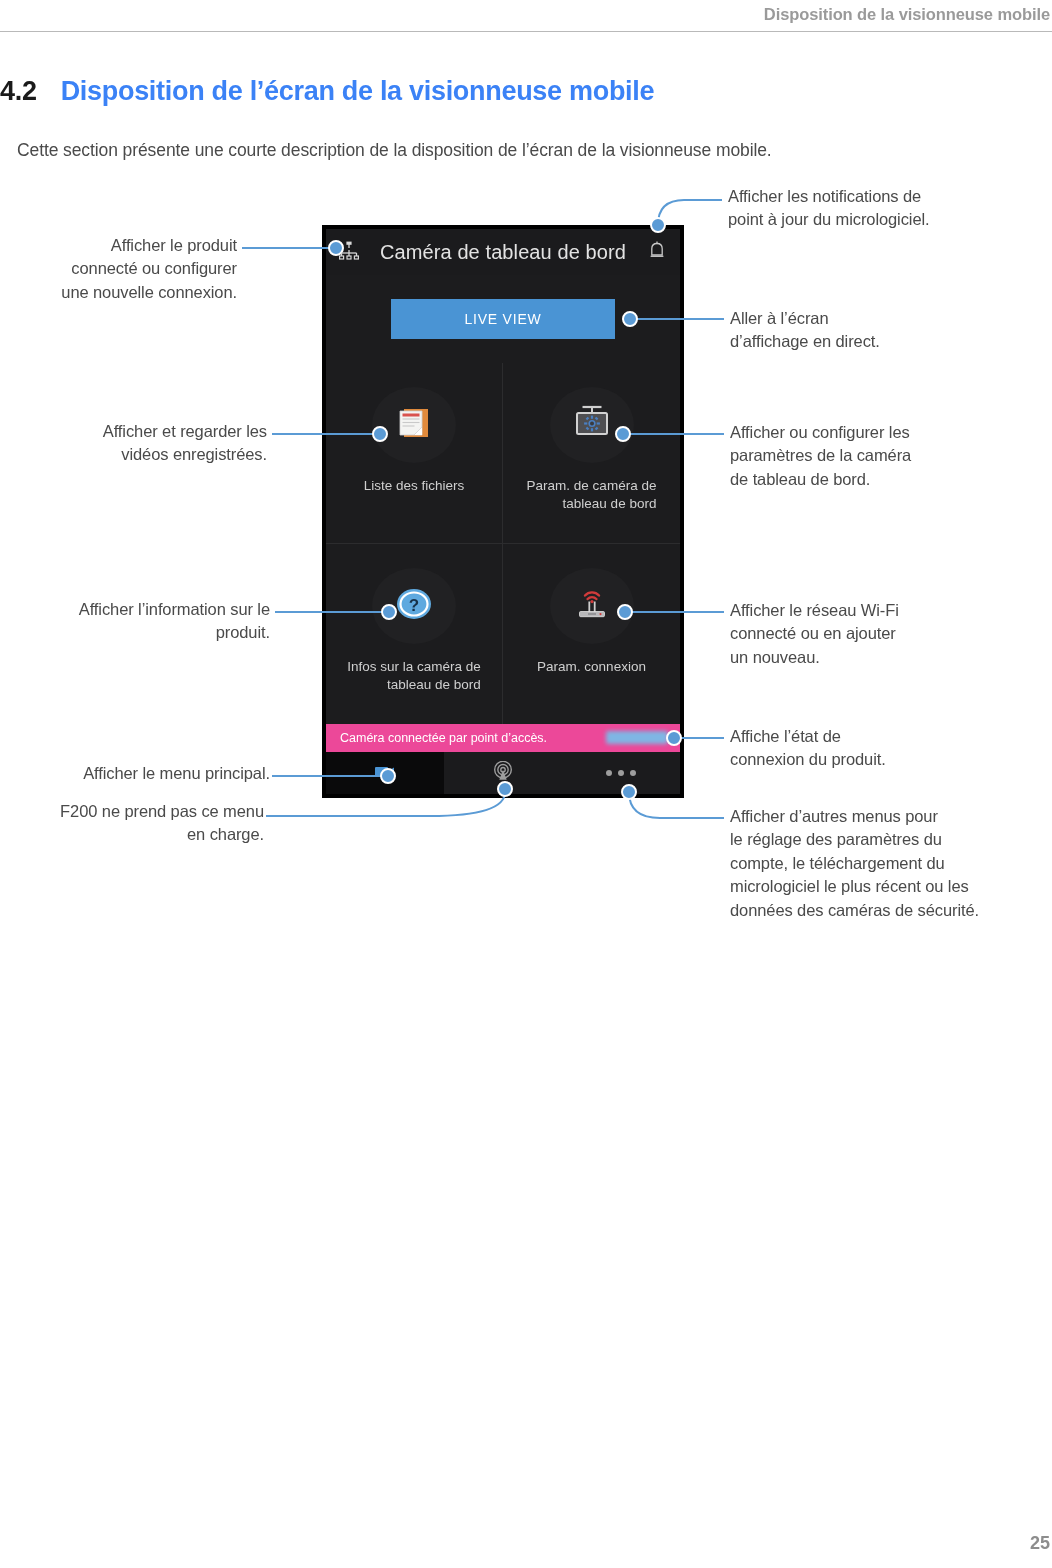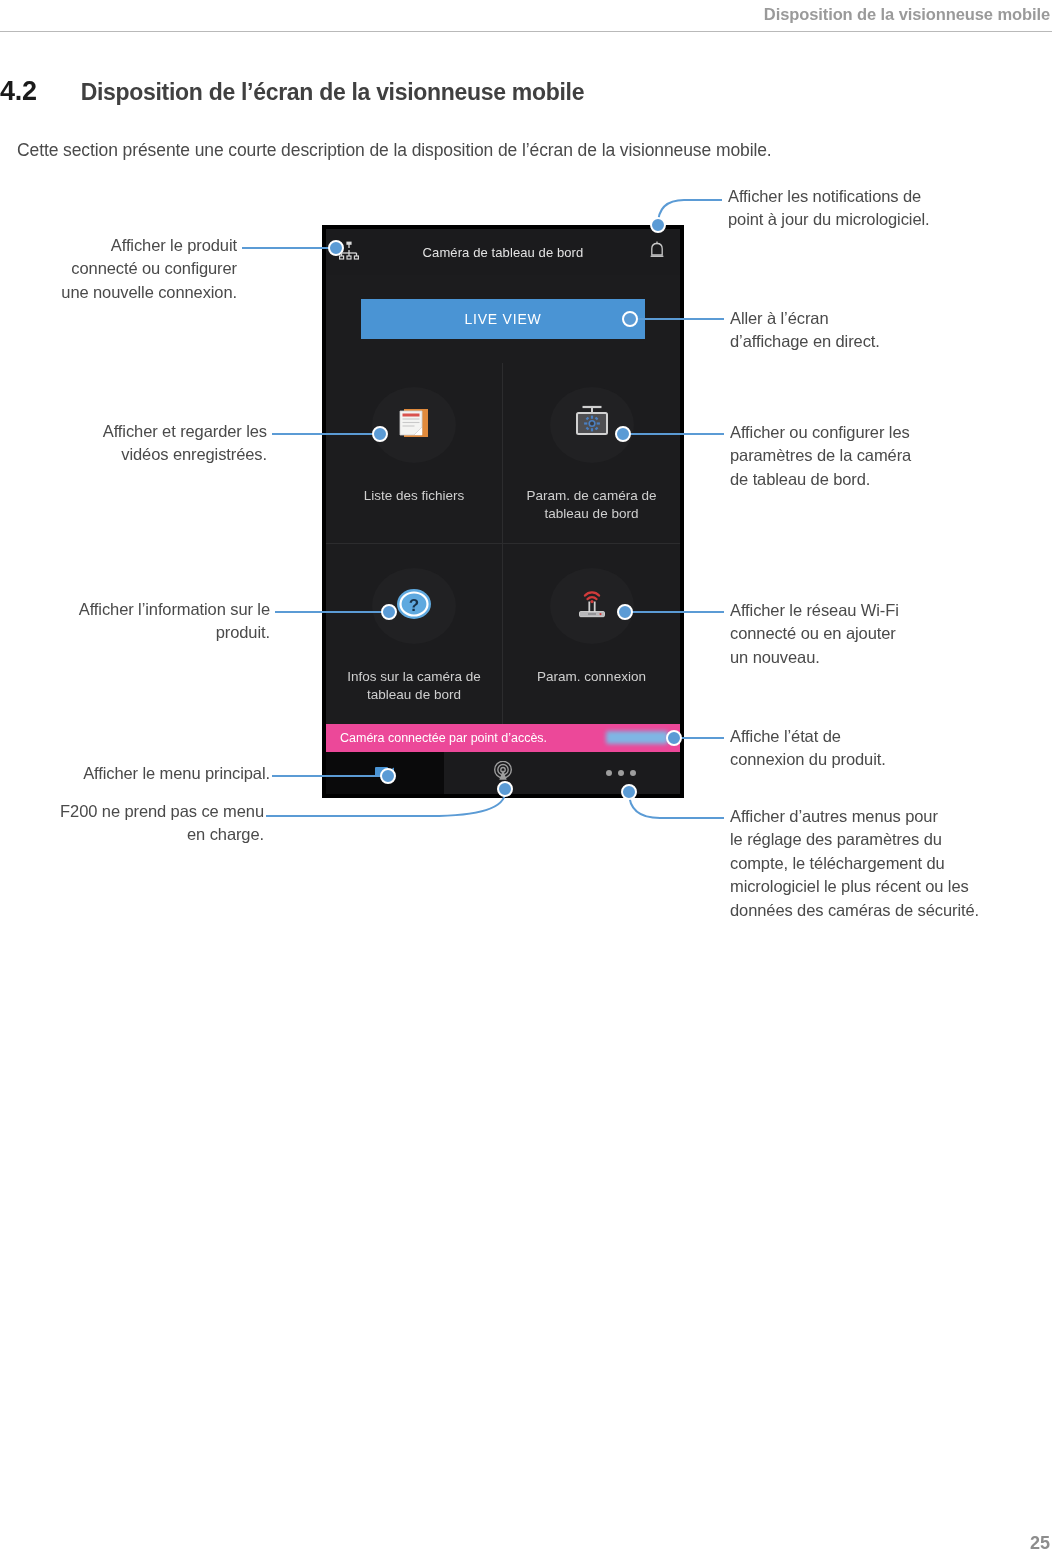--- a/index.html
+++ b/index.html
@@ -46,24 +46,24 @@
     align-items: baseline;
     white-space: nowrap;
   }
   .section-num {
     font-size: 27px;
     font-weight: bold;
     color: #1a1a1a;
     letter-spacing: -0.3px;
   }
   .section-title {
-    font-size: 23px;
+    font-size: 27px;
     font-weight: bold;
-    color: #404040;
-    margin-left: 44px;
+    color: #3b82f6;
+    margin-left: 24px;
     letter-spacing: -0.3px;
   }
   .intro-para {
     position: absolute;
     top: 140px; left: 0;
     font-size: 17.5px;
     color: #4a4a4a;
     letter-spacing: -0.1px;
     margin-left: 17px;
   }
@@ -99,42 +99,42 @@
     background: #1b1b1d;
     display: flex;
     align-items: center;
     padding: 0 10px;
     position: relative;
   }
   .app-bar .app-title {
     position: absolute;
     left: 0; right: 0;
     text-align: center;
-    font-size: 13px;
+    font-size: 20px;
     color: #e3e3e3;
     letter-spacing: 0.1px;
   }
   .icon-net, .icon-bell {
     position: relative;
     z-index: 2;
     width: 26px; height: 26px;
     display: block;
   }
   .icon-bell { margin-left: auto; }
 
   
   .liveview-wrap {
     flex: 0 0 88px;
     display: flex;
     align-items: center;
     justify-content: center;
     background: #1c1c1e;
   }
   .liveview-btn {
-    width: 284px; height: 40px;
+    width: 224px; height: 40px;
     background: #4a94d4;
     color: #ffffff;
     font-size: 14px;
     letter-spacing: 0.8px;
     display: flex;
     align-items: center;
     justify-content: center;
   }
 
   
@@ -159,24 +159,24 @@
   .tile:nth-child(3), .tile:nth-child(4) { border-bottom: none; }
   .tile-circle {
     width: 84px; height: 76px;
     border-radius: 50%;
     background: #212123;
     display: flex;
     align-items: center;
     justify-content: center;
   }
   .tile-label {
-    margin-top: 24px;
+    margin-top: 14px;
     font-size: 13.5px;
     color: #cfcfcf;
-    text-align: center;
+    text-align: right;
     line-height: 1.35;
     max-width: 150px;
   }
 
   
   .status-strip {
     flex: 0 0 28px;
     background: #ec4899;
     display: flex;
     align-items: center;

